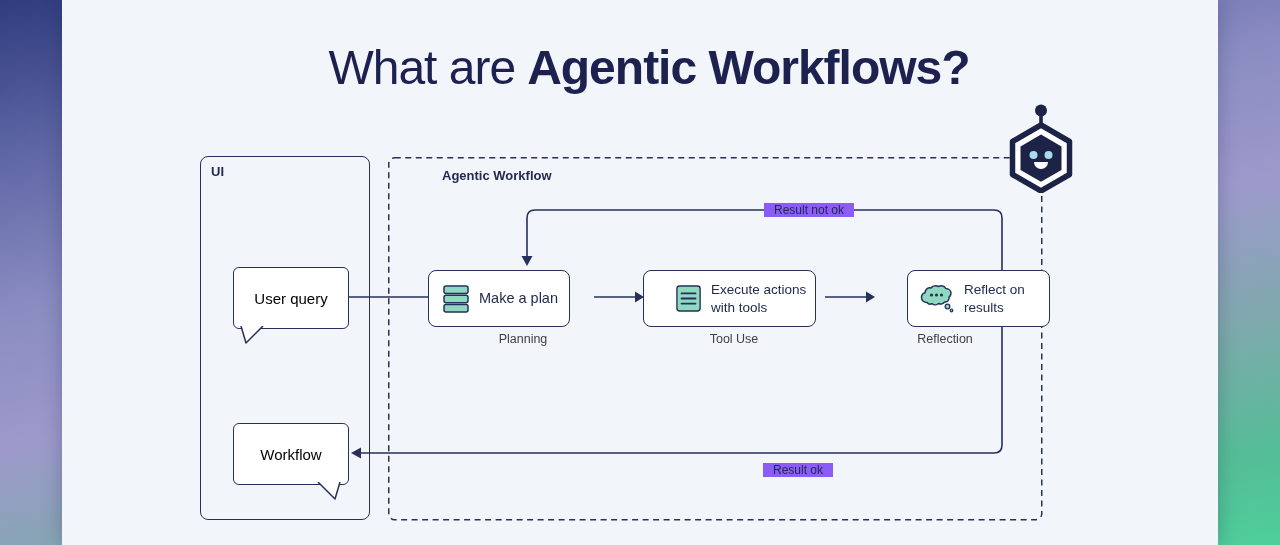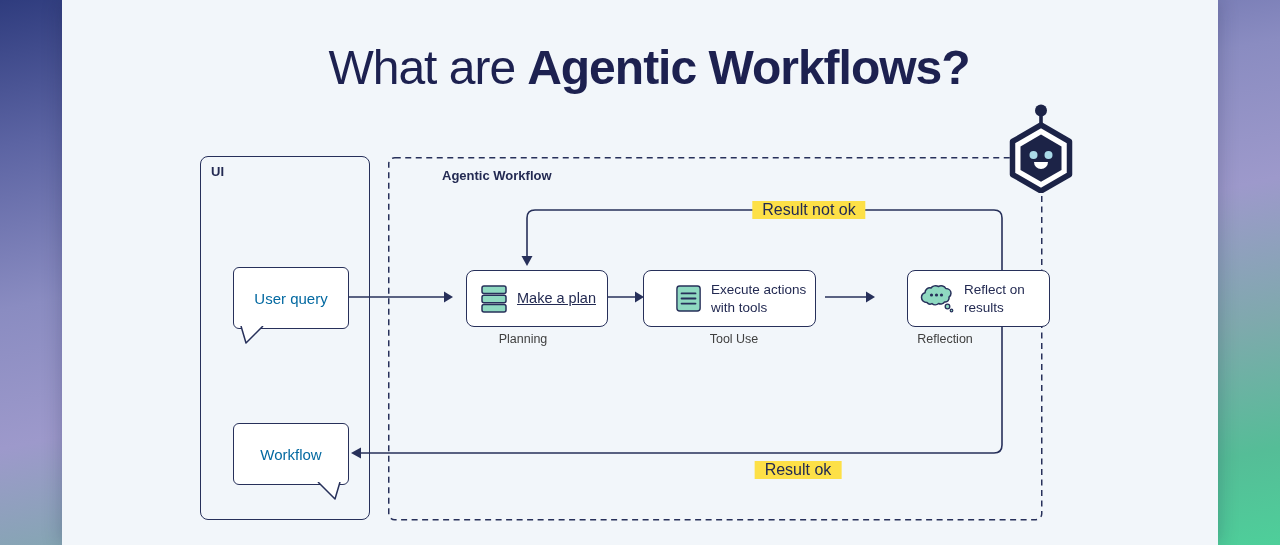--- a/index.html
+++ b/index.html
@@ -27,40 +27,40 @@
   .ui-box{
     position:absolute;left:200px;top:156px;width:170px;height:364px;
     border:1.5px solid #27305a;border-radius:8px;box-sizing:border-box;z-index:2;
   }
   .ui-box .panel-label{left:10px;top:7px;}
   .wf-label{left:400px;top:168px;margin-left:42px;}
   .bubble{
     position:absolute;width:116px;height:62px;background:#fff;
     border:1.5px solid #27305a;border-radius:6px;box-sizing:border-box;
     display:flex;align-items:center;justify-content:center;z-index:3;
-    font-size:15px;color:#0369a1;
+    font-size:15px;color:#000000;
   }
   .bubble .tail{position:absolute;top:calc(100% - 2px);}
   .tail-left{left:6px;}
   .tail-right{left:82px;}
   .step{
     position:absolute;top:270px;height:57px;background:#fff;
     border:1.5px solid #27305a;border-radius:8px;box-sizing:border-box;
     display:flex;align-items:center;gap:10px;padding-left:14px;z-index:3;
     color:#232a52;
   }
   .step-text{font-size:13.5px;line-height:1.3;}
   .step-text.single{font-size:14.5px;}
   .sublabel{
     position:absolute;top:332px;transform:translateX(-50%);z-index:2;
     font-size:12.5px;color:#404040;white-space:nowrap;
   }
   .edge-label{
     position:absolute;transform:translate(-50%,-50%);z-index:2;
-    font-size:16px;color:#232a52;background:#fde047;padding:0 10px;white-space:nowrap;
+    font-size:12px;color:#232a52;background:#8b5cf6;padding:0 10px;white-space:nowrap;
   }
   .robot{position:absolute;left:1009px;top:103px;z-index:6;}
 </style>
 </head>
 <body>
 
 <div class="stage">
   <div class="card"></div>
 
   <h1 class="title"><span class="pre">What are</span><strong>Agentic Workflows?</strong></h1>
@@ -96,21 +96,21 @@
 
   <div class="bubble" style="left:233px;top:423px;">
     <span>Workflow</span>
     <svg class="tail tail-right" width="26" height="20" viewBox="0 0 26 20">
       <path d="M2 0 L19 17 L24 0" fill="#ffffff" stroke="#27305a" stroke-width="1.5" stroke-linejoin="round"></path>
     </svg>
   </div>
 
   <span class="panel-label wf-label">Agentic Workflow</span>
 
-  <div class="step" style="left:466px;width:142px;text-decoration:underline;">
+  <div class="step" style="left:428px;width:142px;">
     <svg width="26" height="28" viewBox="0 0 26 28">
       <rect x="1" y="1" width="24" height="7.5" rx="2" fill="#8fd9c1" stroke="#27305a" stroke-width="1.5"></rect>
       <rect x="1" y="10.2" width="24" height="7.5" rx="2" fill="#8fd9c1" stroke="#27305a" stroke-width="1.5"></rect>
       <rect x="1" y="19.4" width="24" height="7.5" rx="2" fill="#8fd9c1" stroke="#27305a" stroke-width="1.5"></rect>
     </svg>
     <span class="step-text single">Make a plan</span>
   </div>
 
   <div class="step" style="left:643px;width:173px;padding-left:32px;">
     <svg width="27" height="29" viewBox="0 0 27 29">

